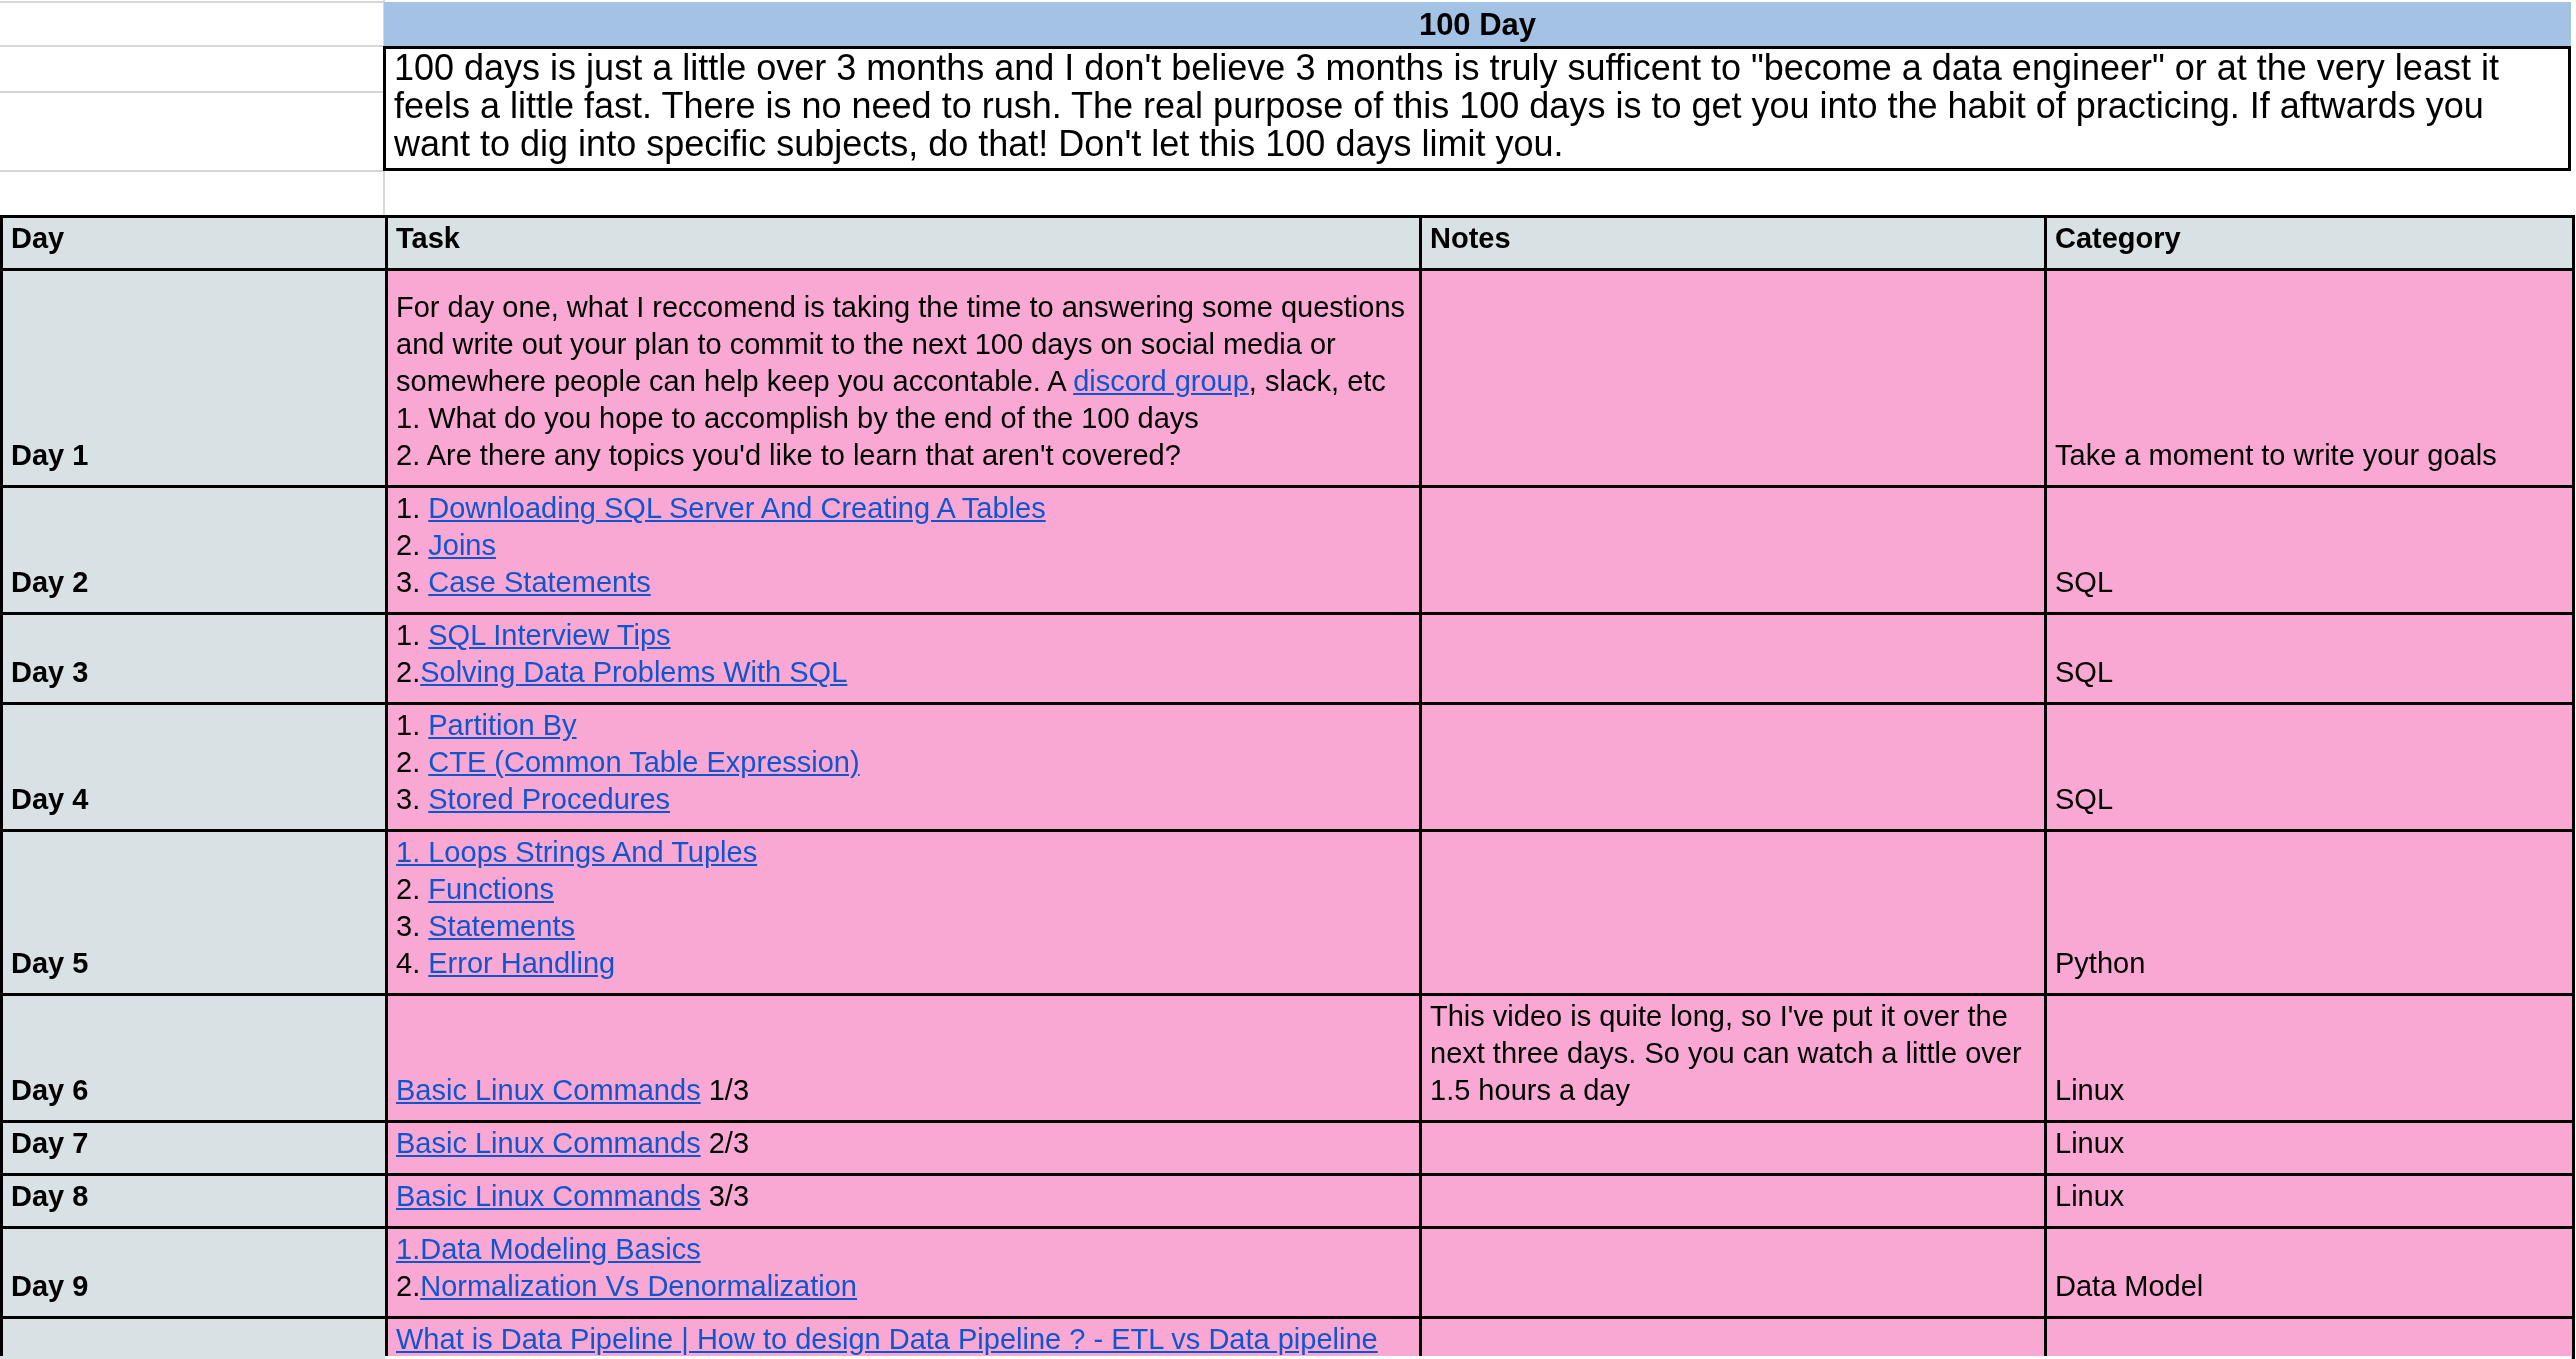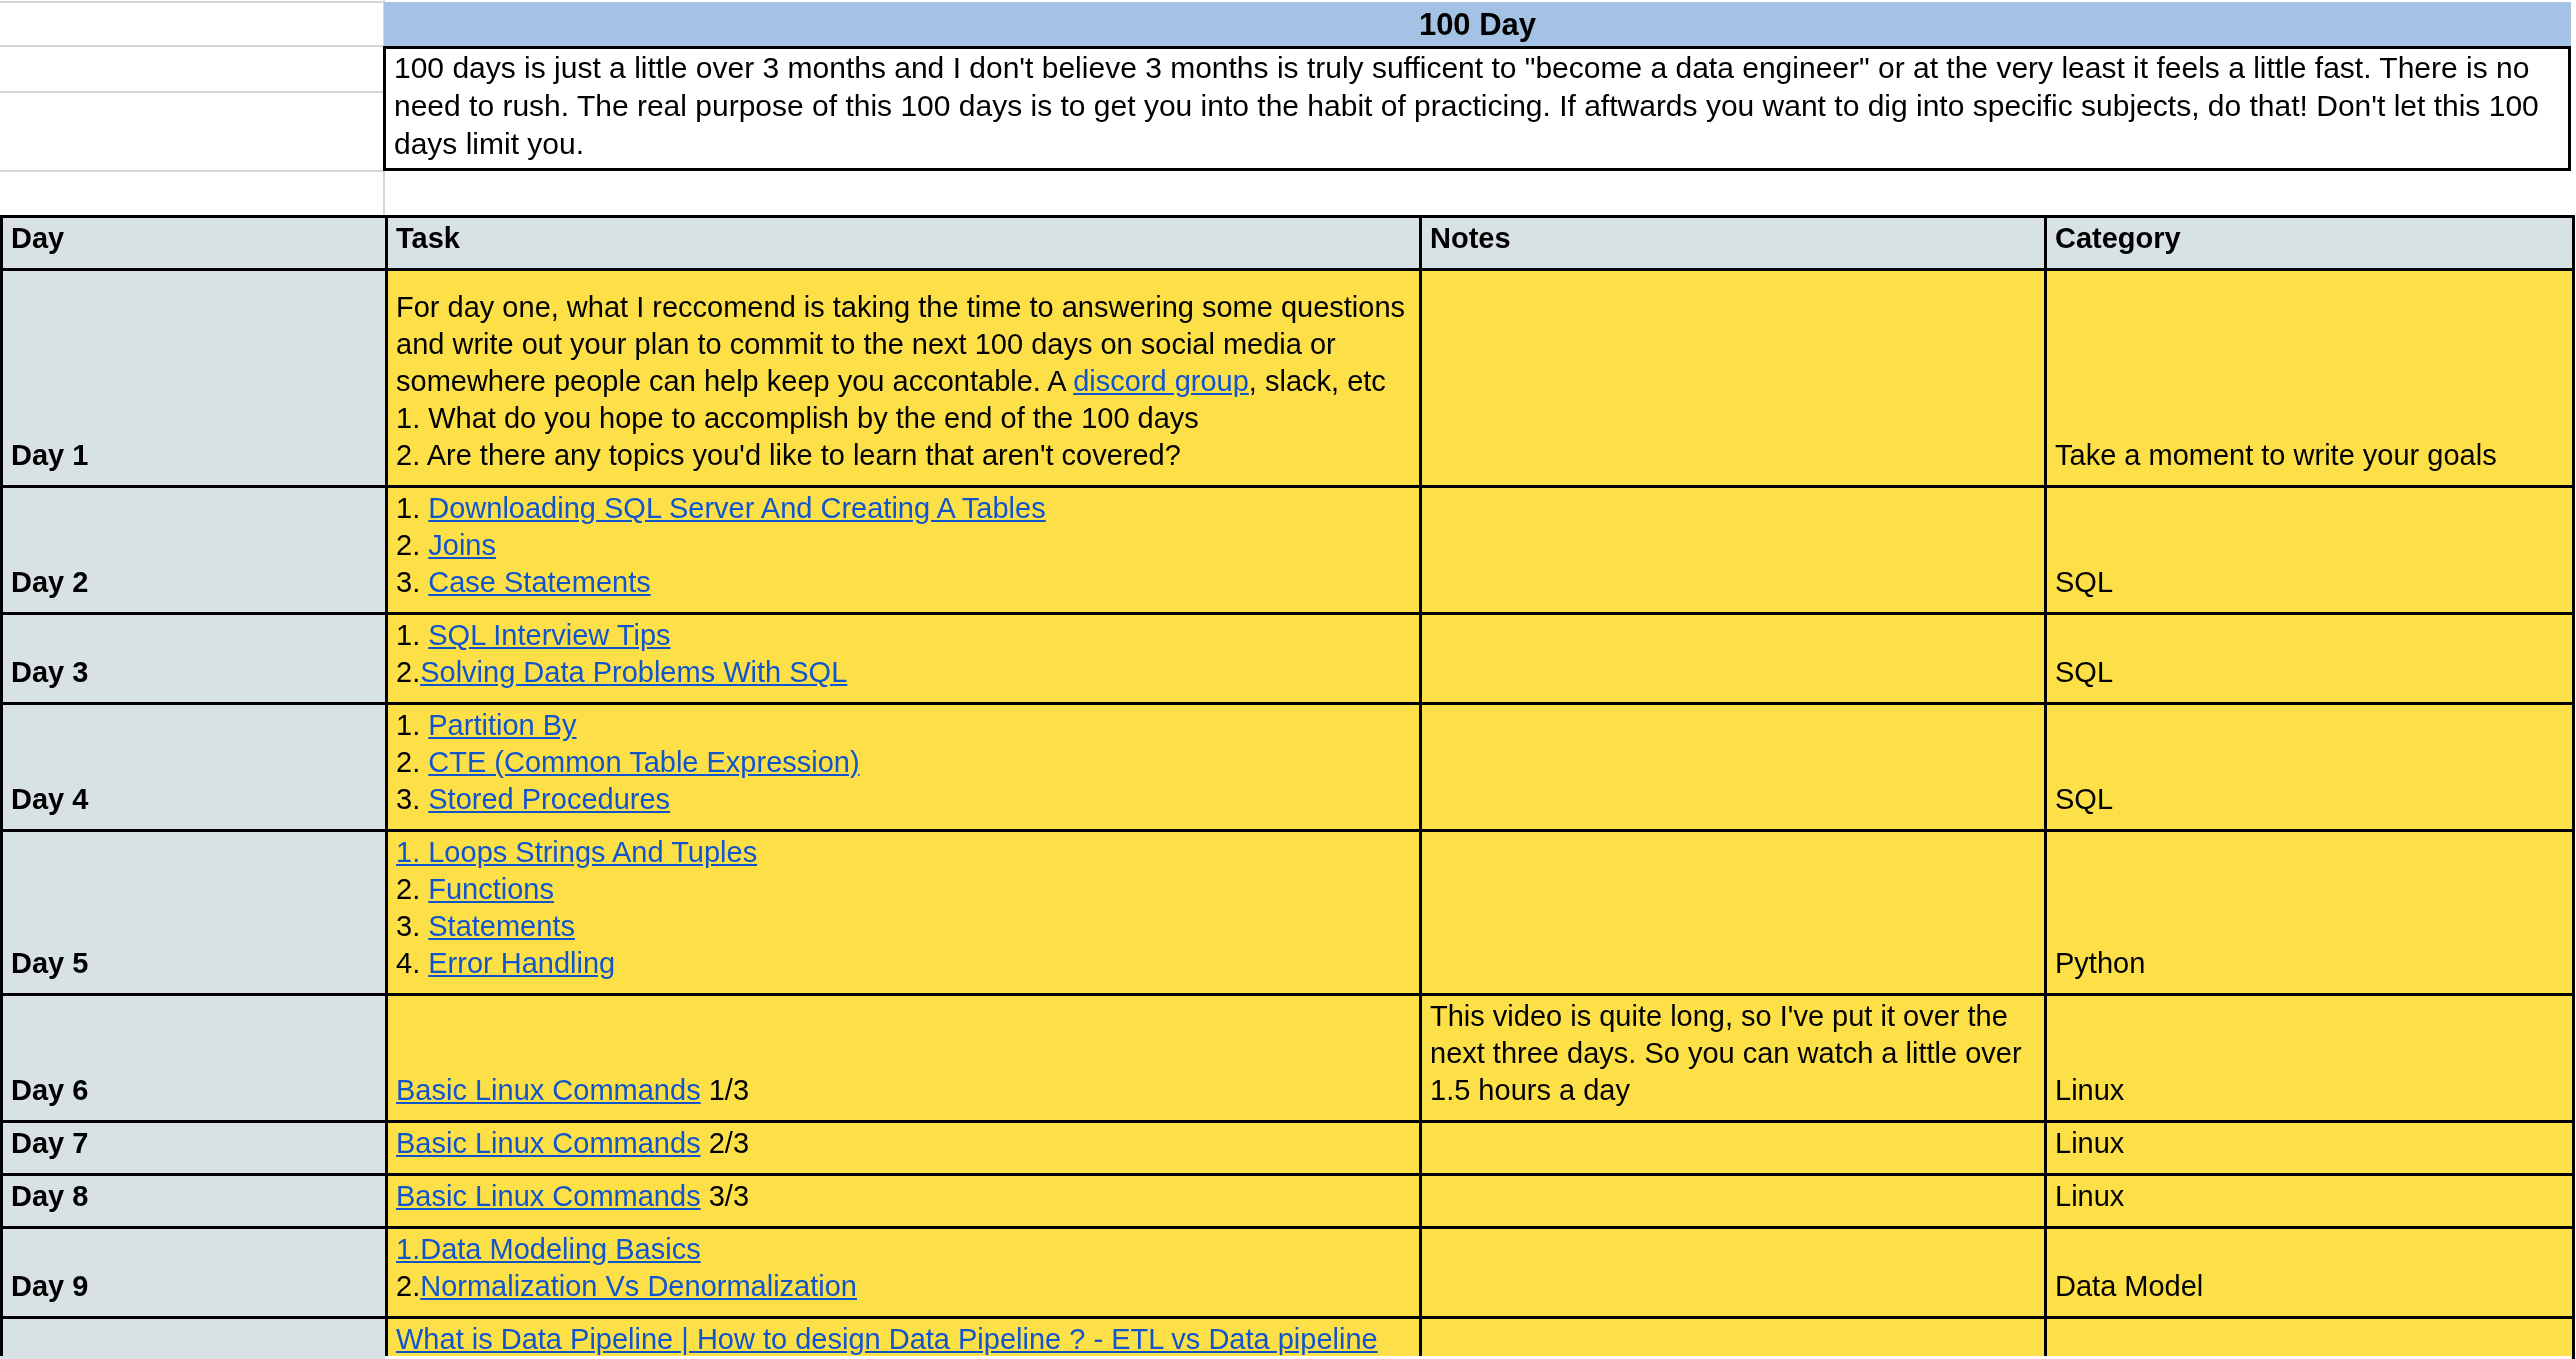--- a/index.html
+++ b/index.html
@@ -31,21 +31,21 @@
     display:flex;align-items:center;justify-content:center;
     font-weight:bold;font-size:31px;
   }
 
   
   .desc-cell{
     position:absolute;left:383px;top:46px;width:2188px;height:125px;
     border:3px solid #000;background:#fff;
     display:flex;align-items:flex-end;
     padding:4px 10px 5px 8px;
-    font-size:30px;line-height:38px;
+    font-size:36px;line-height:38px;
   }
 
   
   table.task-table{
     position:absolute;left:0;top:215px;width:2571px;
     border-collapse:collapse;table-layout:fixed;
     font-size:29px;line-height:37px;
   }
   table.task-table th,table.task-table td{
     border:3px solid #000;
@@ -57,21 +57,21 @@
   }
   table.task-table thead th{
     background:var(--header-bg);
     font-weight:bold;
     height:49px;
   }
   td.day-cell{
     background:var(--header-bg);
     font-weight:bold;
   }
-  td.task-cell,td.notes-cell,td.category-cell{background:#fde047;}
+  td.task-cell,td.notes-cell,td.category-cell{background:#f9a8d4;}
   .task-line{min-height:37px;}
   a.cell-link{color:var(--link-color);text-decoration:underline;cursor:pointer;}
 
   
   .bottom-sliver-day{position:absolute;left:0;top:1356px;width:385px;height:3px;background:var(--header-bg);}
   .bottom-sliver-rest{position:absolute;left:385px;top:1356px;width:2186px;height:3px;background:#fff;}
 </style>
 </head>
 <body>
 

